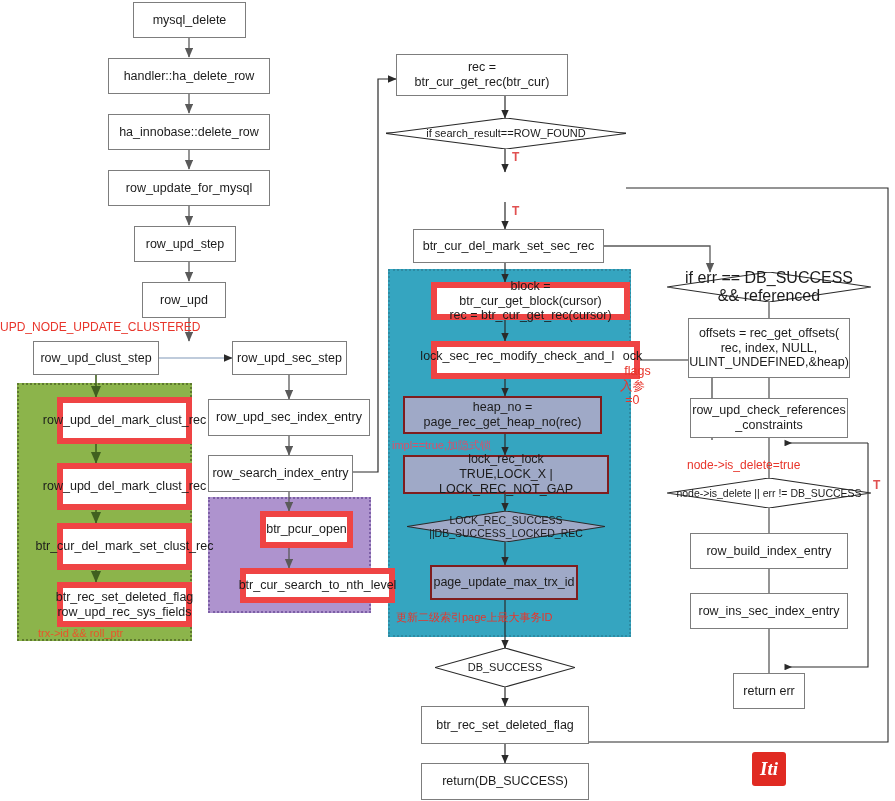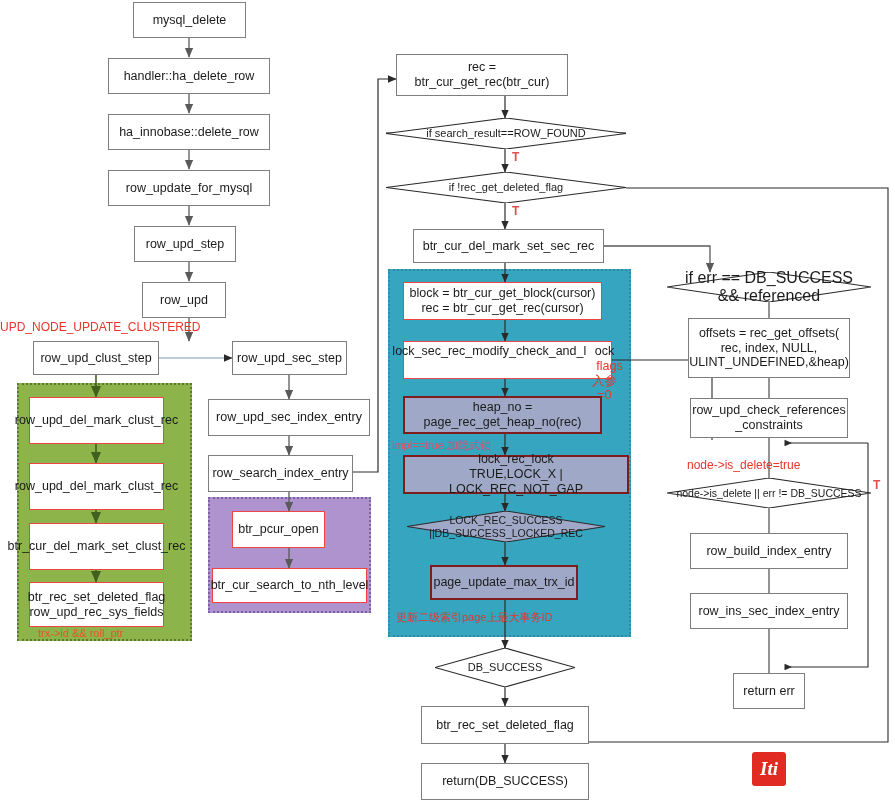--- a/index.html
+++ b/index.html
@@ -4,21 +4,21 @@
 <style>
   html,body{margin:0;padding:0;background:#ffffff;}
   body{font-family:"Liberation Sans","DejaVu Sans",sans-serif;}
   #root{position:relative;width:895px;height:801px;overflow:hidden;background:#fff;padding-left:33px;}
   svg.edges{position:absolute;left:0;top:0;width:895px;height:801px;pointer-events:none;}
 
   .node{position:absolute;box-sizing:border-box;border:1px solid #7d7d7d;background:#ffffff;
         display:flex;align-items:center;justify-content:center;text-align:center;
         font-size:12.5px;color:#1b1b1b;line-height:1.18;padding:2px 4px;}
   .node.blue{background:#9fa9c7;border:2px solid #7f1d1d;}
-  .node.whitein{background:#ffffff;border:1px solid #ef4444;}
+  .node.whitein{background:#ffffff;border:6px solid #ef4444;margin-left:28px;}
 
   .diamond{position:absolute;display:flex;align-items:center;justify-content:center;
            text-align:center;font-size:11px;color:#1b1b1b;line-height:1.15;}
   .diamond .dlabel{position:relative;z-index:3;padding:0 6px;}
   .diamond .dshape{position:absolute;left:0;top:0;width:100%;height:100%;z-index:1;}
 
   .zone{position:absolute;box-sizing:border-box;}
   .zone.green{background:#8cb44b;border:2px dotted #5e7a2e;}
   .zone.purple{background:#ae93ce;border:2px dotted #7c5fa6;}
   .zone.cyan{background:#35a5c0;border:2px dotted #2d8ba3;}
@@ -198,26 +198,20 @@
   </div>
 
   <div class="diamond" style="left:386px;top:118px;width:240px;height:31px;">
     <svg class="dshape" viewBox="0 0 240 31" preserveAspectRatio="none">
       <polygon points="120,0 240,15.5 120,31 0,15.5" fill="#ffffff" stroke="#2a2a2a" stroke-width="1.1"></polygon>
     </svg>
     <span class="dlabel">if  search_result==ROW_FOUND</span>
   </div>
   <div class="tlabel" style="left:512px;top:150px;">T</div>
 
-  <div class="diamond" style="left:386px;top:172px;width:240px;height:31px;">
-    <svg class="dshape" viewBox="0 0 240 31" preserveAspectRatio="none">
-      <polygon points="120,0 240,15.5 120,31 0,15.5" fill="#ffffff" stroke="#2a2a2a" stroke-width="1.1"></polygon>
-    </svg>
-    <span class="dlabel">if !rec_get_deleted_flag</span>
-  </div>
   <div class="tlabel" style="left:512px;top:204px;">T</div>
 
   <div class="node" style="left:413px;top:229px;width:191px;height:34px;">
     <span>btr_cur_del_mark_set_sec_rec</span>
   </div>
 
   <div class="node whitein" style="left:403px;top:282px;width:199px;height:38px;flex-direction:column;">
     <span>block = btr_cur_get_block(cursor)</span>
     <span>rec = btr_cur_get_rec(cursor)</span>
   </div>
@@ -230,21 +224,21 @@
     </span>
   </div>
 
   <div class="node blue" style="left:403px;top:396px;width:199px;height:38px;flex-direction:column;">
     <span>heap_no =</span>
     <span>page_rec_get_heap_no(rec)</span>
   </div>
 
   <div class="rtext pink small" style="left:392px;top:438px;">impl==true,加隐式锁</div>
 
-  <div class="node blue" style="left:403px;top:455px;width:226px;height:39px;flex-direction:column;">
+  <div class="node blue" style="left:403px;top:455px;width:206px;height:39px;flex-direction:column;">
     <span>lock_rec_lock</span>
     <span>TRUE,LOCK_X | LOCK_REC_NOT_GAP</span>
   </div>
 
   <div class="diamond" style="left:407px;top:511px;width:198px;height:31px;">
     <svg class="dshape" viewBox="0 0 198 31" preserveAspectRatio="none">
       <polygon points="99,0 198,15.5 99,31 0,15.5" fill="#9fa9c7" stroke="#2a2a2a" stroke-width="1.1"></polygon>
     </svg>
     <span class="dlabel" style="display:flex;flex-direction:column;font-size:10.5px;">
       <span>LOCK_REC_SUCCESS</span>

